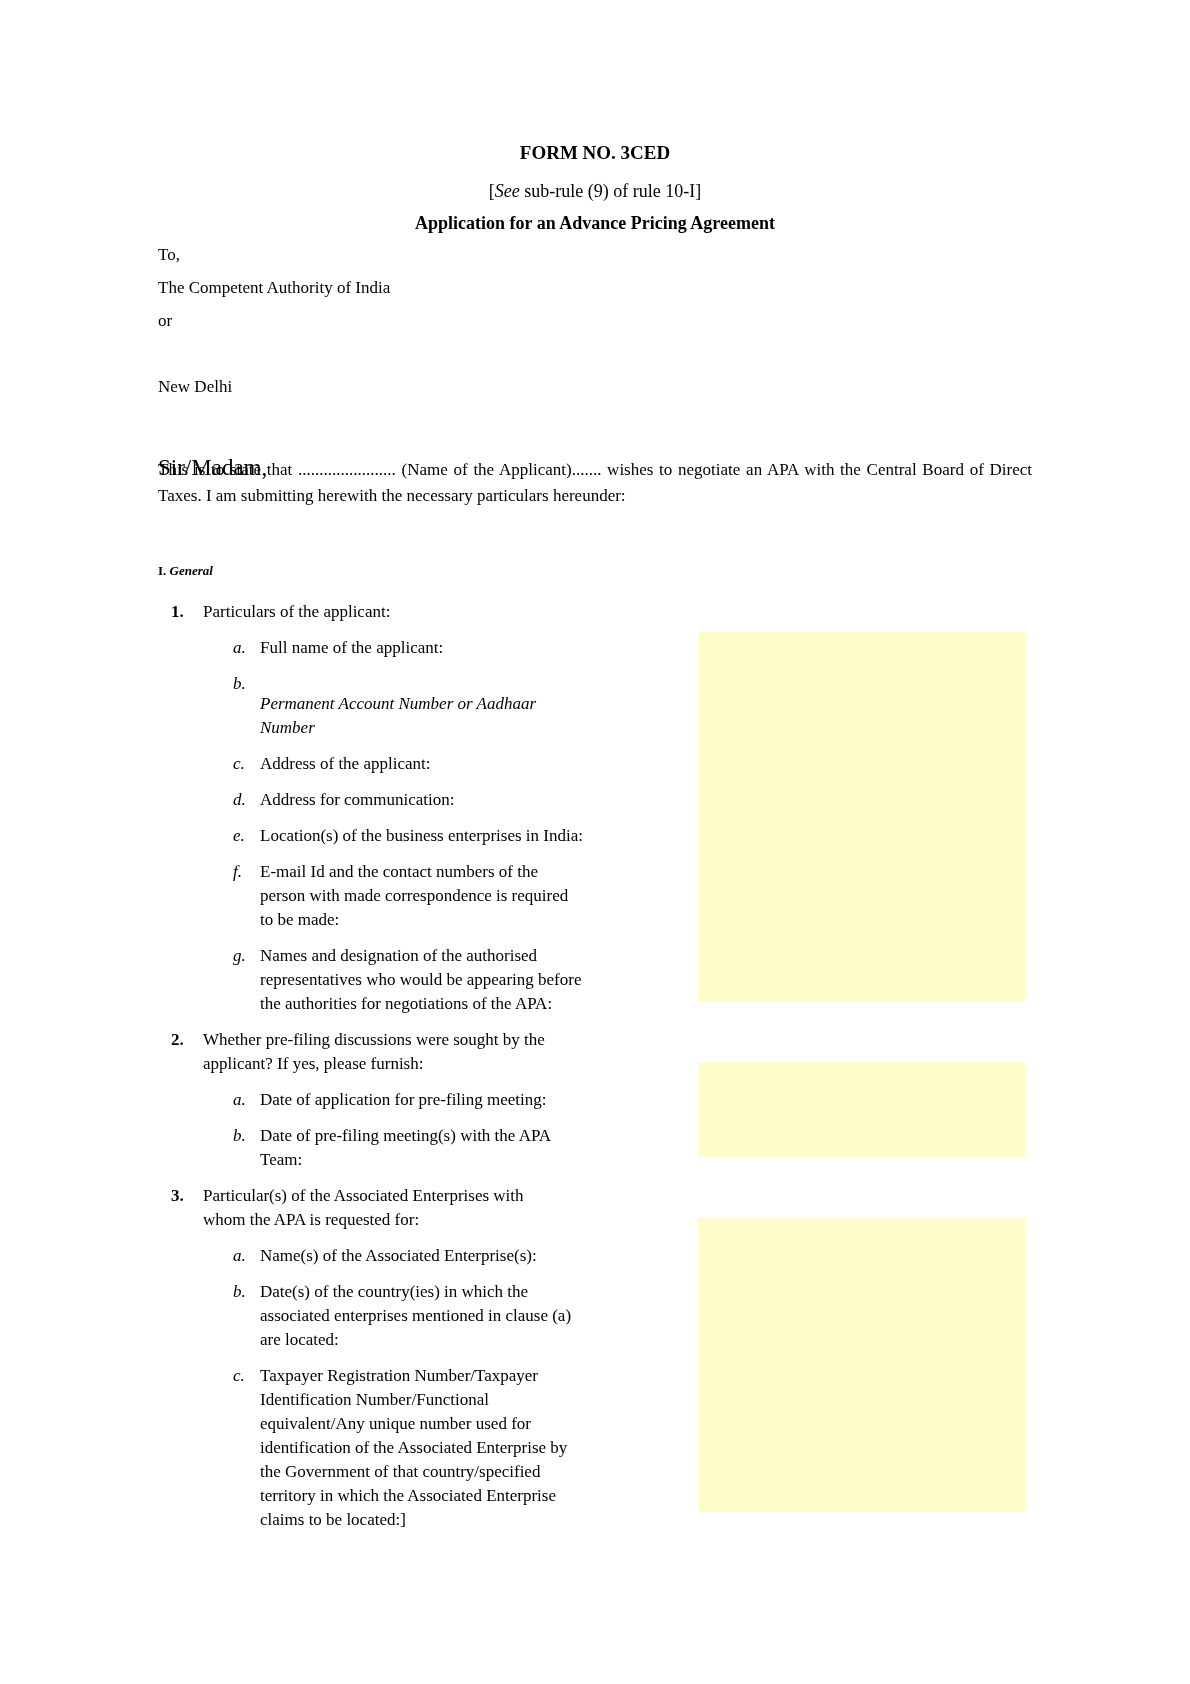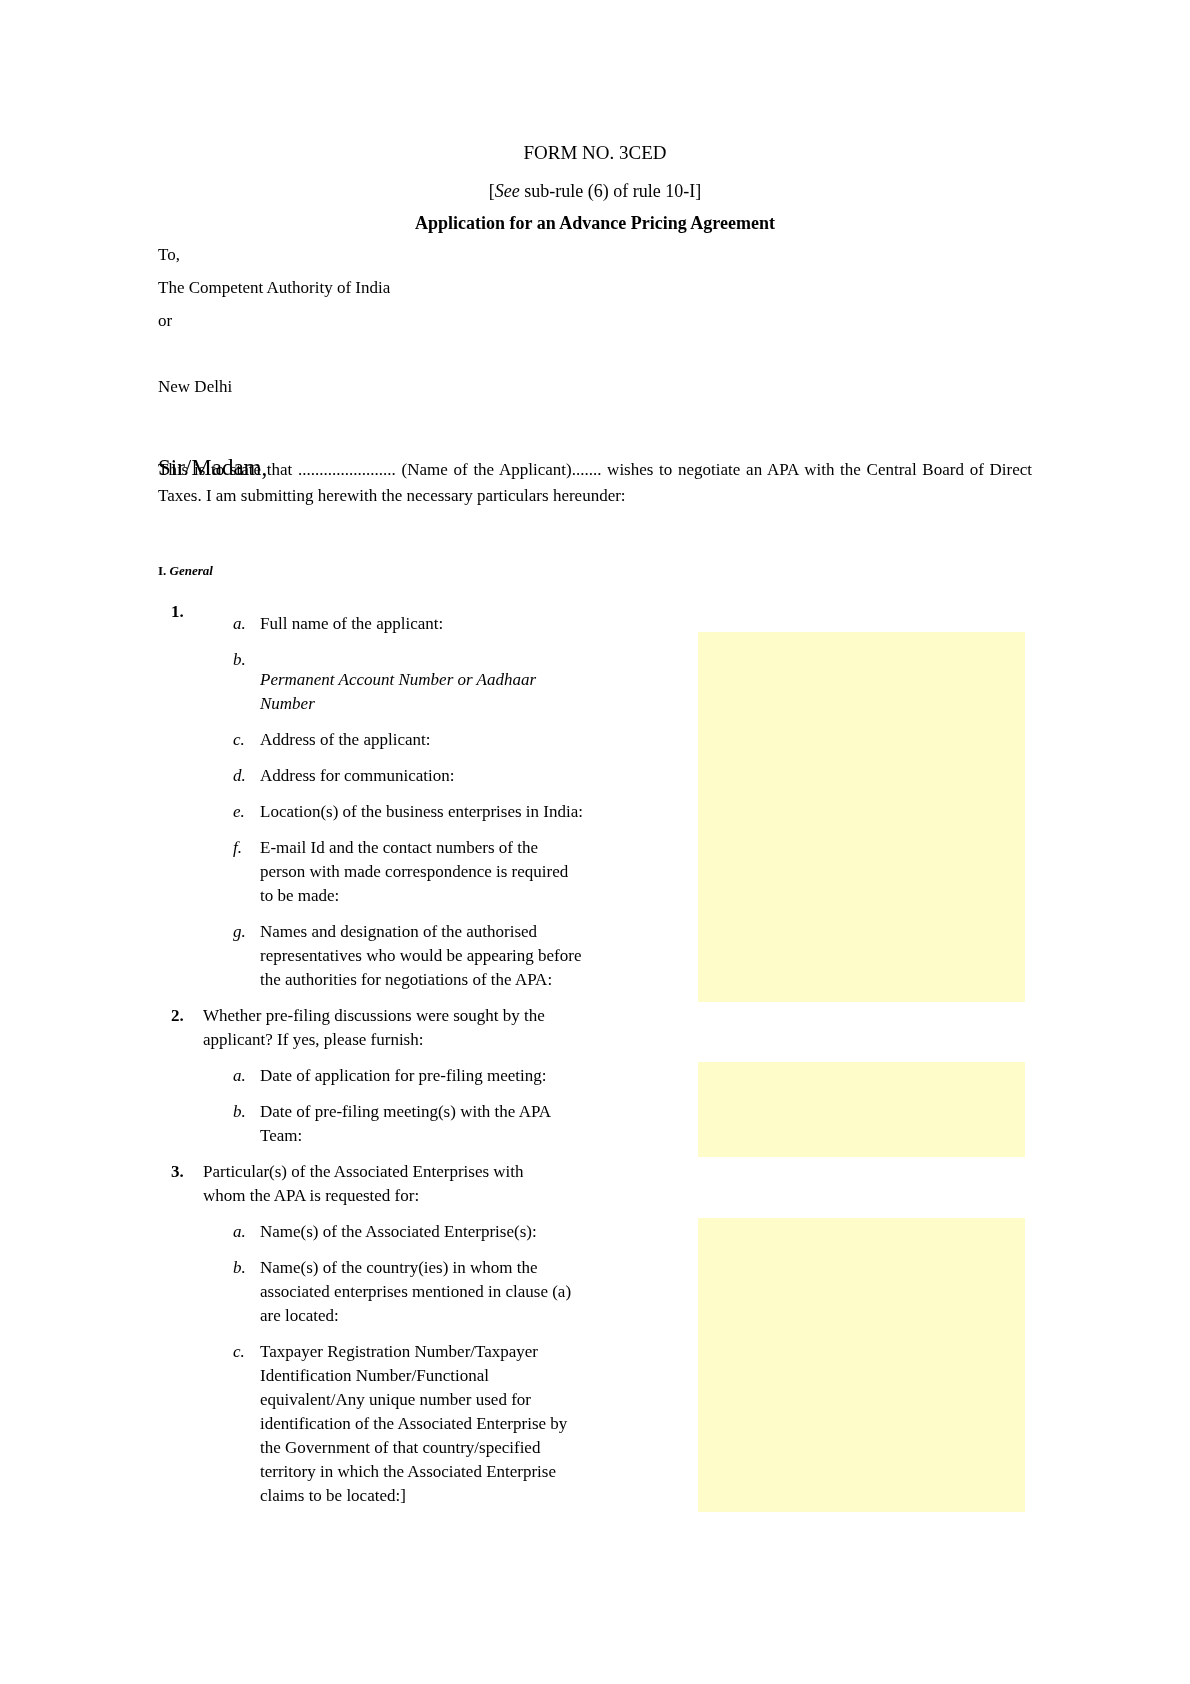--- a/index.html
+++ b/index.html
@@ -6,21 +6,21 @@
   body {
     width: 1190px; height: 1684px;
     background: #ffffff;
     font-family: "Liberation Serif", "DejaVu Serif", serif;
     color: #000000;
   }
   .page { position: relative; width: 1190px; height: 1684px; overflow: hidden; }
 
   
   .heading-line { position: absolute; left: 158px; width: 874px; text-align: center; line-height: 24px; }
-  .form-no   { top: 141px; font-size: 19px; font-weight: normal; }
+  .form-no   { top: 141px; font-size: 19px; font-weight: bold; }
   .subrule   { top: 179px; font-size: 18px; }
   .subrule .it { font-style: italic; }
   .doc-title { top: 211px; font-size: 18px; font-weight: bold; }
 
   
   .addr { position: absolute; left: 158px; font-size: 17px; line-height: 24px; white-space: nowrap; }
 
   .salutation { position: absolute; left: 158px; top: 455px; font-size: 23px; }
 
   .intro {
@@ -49,39 +49,40 @@
   .box-2 { top: 1062px; height: 95px; }
   .box-3 { top: 1218px; height: 294px; }
 </style>
 </head>
 <body>
 
 <div class="page">
 
   <div class="heading-line form-no">FORM NO. 3CED</div>
 
-  <div class="heading-line subrule"><span>[</span><span class="it">See</span><span> sub-rule (6) of rule 10-I]</span></div>
+  <div class="heading-line subrule"><span>[</span><span class="it">See</span><span> sub-rule (9) of rule 10-I]</span></div>
 
   <div class="heading-line doc-title">Application for an Advance Pricing Agreement</div>
 
   <div class="addr" style="top:243px">To,</div>
   <div class="addr" style="top:276px">The Competent Authority of India</div>
   <div class="addr" style="top:309px">or</div>
   <div class="addr" style="top:375px">New Delhi</div>
 
   <div class="salutation">Sir/Madam,</div>
 
   <div class="intro">This is to state that ....................... (Name of the Applicant)....... wishes to negotiate an APA with the Central Board of Direct Taxes. I am submitting herewith the necessary particulars hereunder:</div>
 
   <div class="section-heading"><span>I.</span> <span class="sec-title">General</span></div>
 
   <div class="items">
       <div class="item">
         <div class="item-number">1.</div>
         <div class="item-body">
+          <div class="item-text">Particulars of the applicant:</div>
           <div class="subitem">
             <div class="subitem-letter">a.</div>
             <div class="subitem-text">Full name of the applicant:</div>
           </div>
           <div class="subitem">
             <div class="subitem-letter">b.</div>
             <div class="subitem-text italic">Permanent Account Number or Aadhaar
 Number</div>
           </div>
           <div class="subitem">
@@ -130,21 +131,21 @@
         <div class="item-number">3.</div>
         <div class="item-body">
           <div class="item-text">Particular(s) of the Associated Enterprises with
 whom the APA is requested for:</div>
           <div class="subitem">
             <div class="subitem-letter">a.</div>
             <div class="subitem-text">Name(s) of the Associated Enterprise(s):</div>
           </div>
           <div class="subitem">
             <div class="subitem-letter">b.</div>
-            <div class="subitem-text">Name(s) of the country(ies) in whom the
+            <div class="subitem-text">Date(s) of the country(ies) in which the
 associated enterprises mentioned in clause (a)
 are located:</div>
           </div>
           <div class="subitem">
             <div class="subitem-letter">c.</div>
             <div class="subitem-text">Taxpayer Registration Number/Taxpayer
 Identification Number/Functional
 equivalent/Any unique number used for
 identification of the Associated Enterprise by
 the Government of that country/specified

